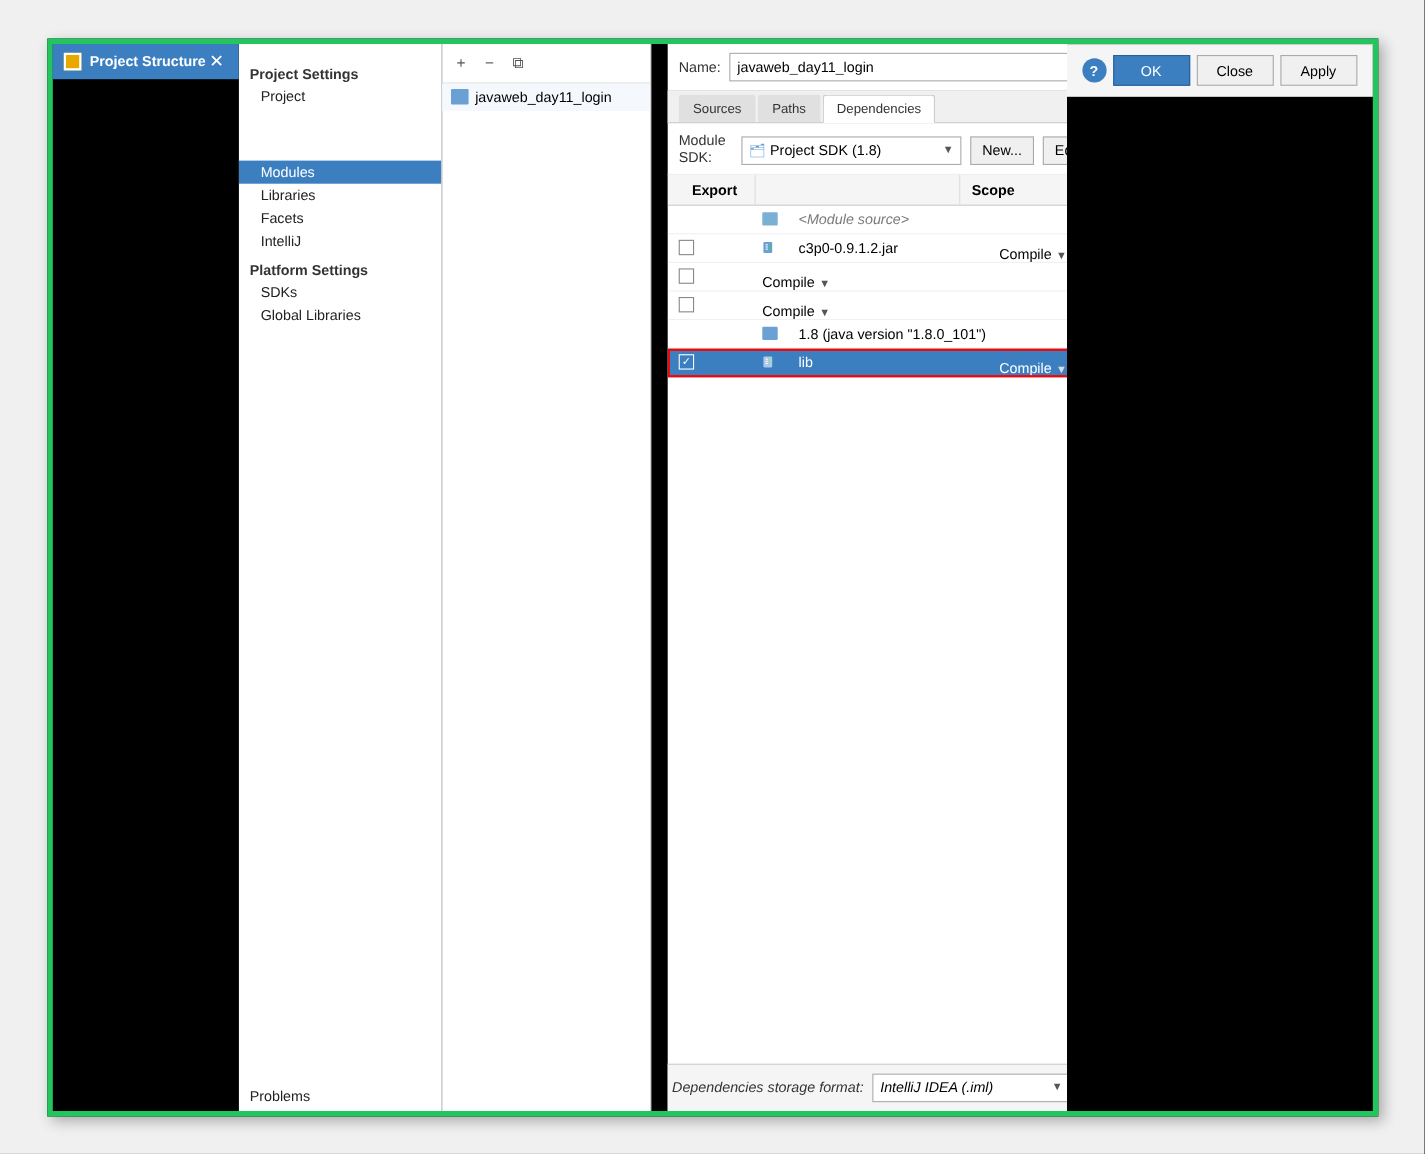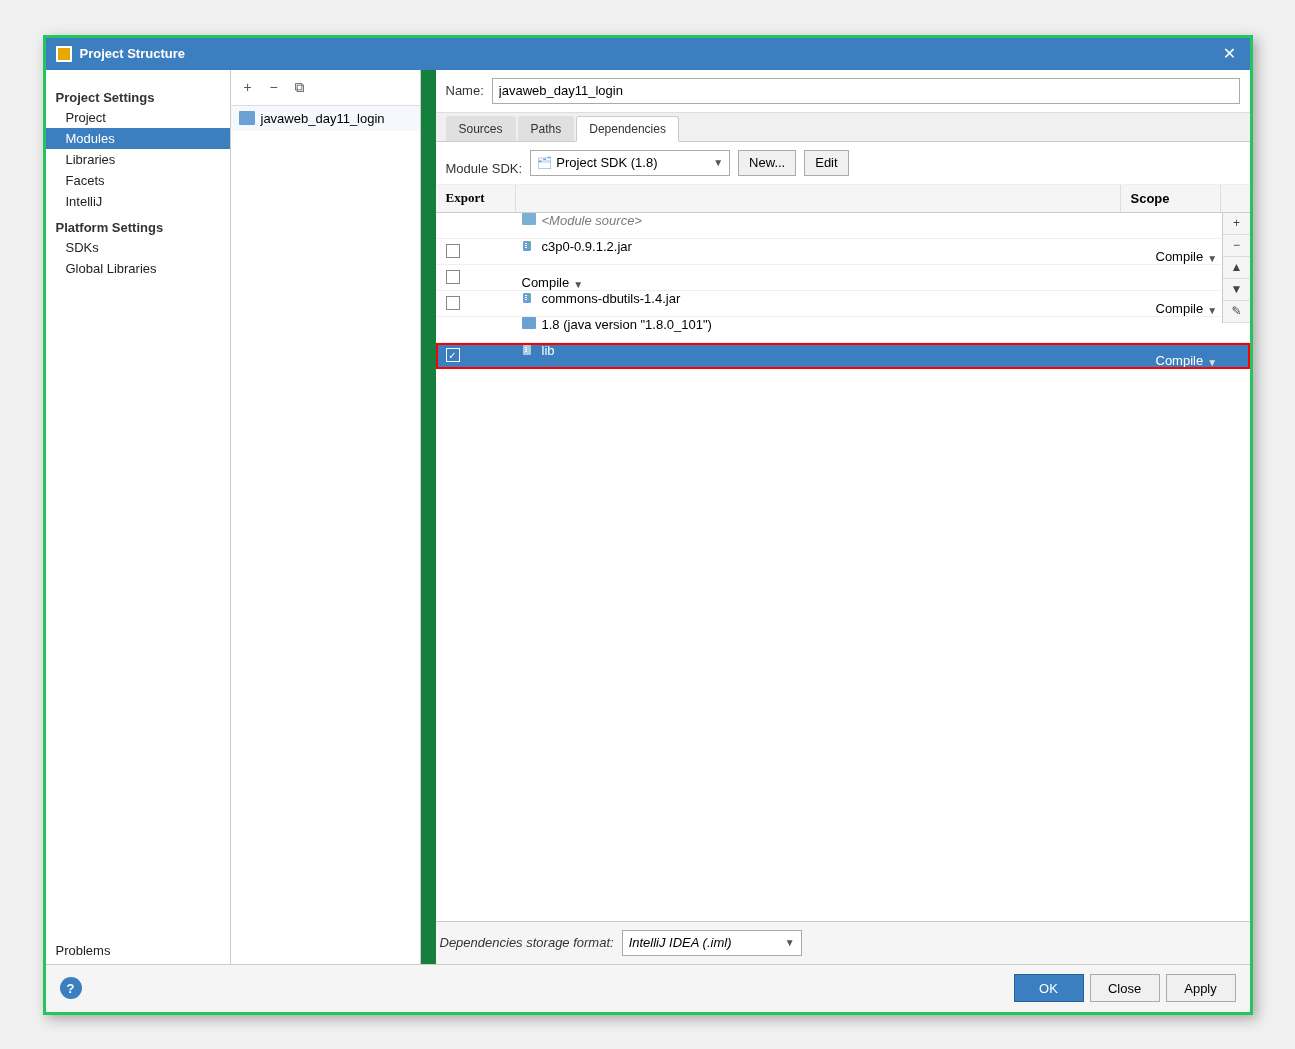--- a/index.html
+++ b/index.html
@@ -1,23 +1,23 @@
 <!DOCTYPE html>
 <html><head>
   <meta charset="utf-8">
   <style>
     * { box-sizing: border-box; margin: 0; padding: 0; font-family: 'Segoe UI', Arial, sans-serif; font-size: 13px; }
     body { background: #f0f0f0; display: flex; align-items: center; justify-content: center; width: 1295px; height: 1049px; }
     .dialog {
       width: 1210px;
       height: 980px;
-      background: #15803d;
-      border: 3px solid #22c55e;
-      display: flex;
-      flex-direction: column;
+      background: #000000;
+      border: 5px solid #22c55e;
+      display: flex;
+      flex-direction: row;
       box-shadow: 4px 4px 12px rgba(0,0,0,0.3);
     }
     .title-bar {
       background: #3c7fc0;
       color: #fff;
       padding: 6px 10px;
       display: flex;
       align-items: center;
       justify-content: space-between;
       height: 32px;
@@ -67,20 +67,21 @@
       color: #555;
     }
     .sidebar-nav-item {
       padding: 3px 10px 3px 20px;
       cursor: pointer;
       color: #222;
     }
     .sidebar-nav-item.active {
       background: #3c7fc0;
       color: #fff;
+      margin-top: 48px;
     }
     .sidebar-section-label {
       padding: 8px 10px 2px 10px;
       font-weight: bold;
       color: #333;
     }
     .problems-item {
       padding: 6px 10px;
       cursor: pointer;
       color: #222;
@@ -207,25 +208,25 @@
       display: flex;
       align-items: center;
       border-bottom: 1px solid #ccc;
       background: #f5f5f5;
       height: 28px;
       padding: 0;
       flex-shrink: 0;
     }
     .deps-header-export {
       width: 80px;
-      padding: 0 10px;
+      padding: 0 22px;
       font-weight: bold;
       border-right: 1px solid #ddd;
       height: 100%;
-      display: flex; align-items: center; font-family: Liberation Serif, serif;
+      display: flex; align-items: center;
     }
     .deps-header-name {
       flex: 1;
       padding: 0 10px;
       font-weight: bold;
       height: 100%;
       display: flex; align-items: center;
     }
     .deps-header-scope {
       width: 100px;
@@ -277,23 +278,23 @@
     .dep-checkbox.checked {
       background: #3c7fc0;
       border-color: #3c7fc0;
       color: #fff;
       font-size: 10px;
     }
     .dep-checkbox.checked::after { content: '✓'; color: #fff; font-size: 10px; }
     .dep-name {
       flex: 1;
       padding: 0 6px;
-      display: flex; align-items: flex-start;
-      height: 100%;
-      gap: 6px;
+      display: flex; align-items: center;
+      height: 100%;
+      gap: 19px;
       overflow: hidden;
       white-space: nowrap;
     }
     .dep-scope {
       width: 100px;
       padding: 0 6px;
       display: flex; align-items: flex-end;
       height: 100%;
       gap: 4px;
     }
@@ -515,34 +516,20 @@
               <div class="dep-scope">
                 <span>Compile</span>
                 <span class="scope-dropdown">▼</span>
               </div>
             </div>
 
             <div class="dep-row">
               <div class="dep-export">
                 <div class="dep-checkbox"></div>
               </div>
-              <div class="dep-name">
-                <span class="jar-icon">
-                  <svg viewBox="0 0 14 14" fill="none">
-                      <rect x="1" y="2" width="8" height="10" rx="1" fill="#6ba0d4"></rect>
-                      <rect x="3" y="4" width="2" height="1" fill="#fff"></rect>
-                      <rect x="3" y="6" width="2" height="1" fill="#fff"></rect>
-                      <rect x="3" y="8" width="2" height="1" fill="#fff"></rect>
-                      <rect x="6" y="4" width="2" height="1" fill="#50c060"></rect>
-                      <rect x="6" y="6" width="2" height="1" fill="#50c060"></rect>
-                      <rect x="6" y="8" width="2" height="1" fill="#50c060"></rect>
-                    </svg>
-                </span>
-                <span>commons-dbutils-1.4.jar</span>
-              </div>
               <div class="dep-scope">
                 <span>Compile</span>
                 <span class="scope-dropdown">▼</span>
               </div>
             </div>
 
             <div class="dep-row">
               <div class="dep-export"></div>
               <div class="dep-name">
                 <span class="folder-dep-icon"></span>

